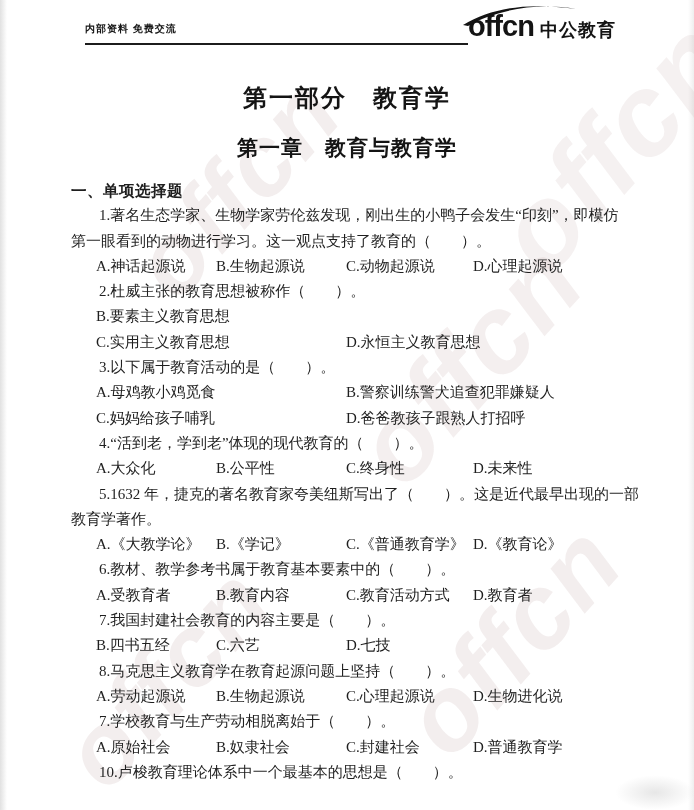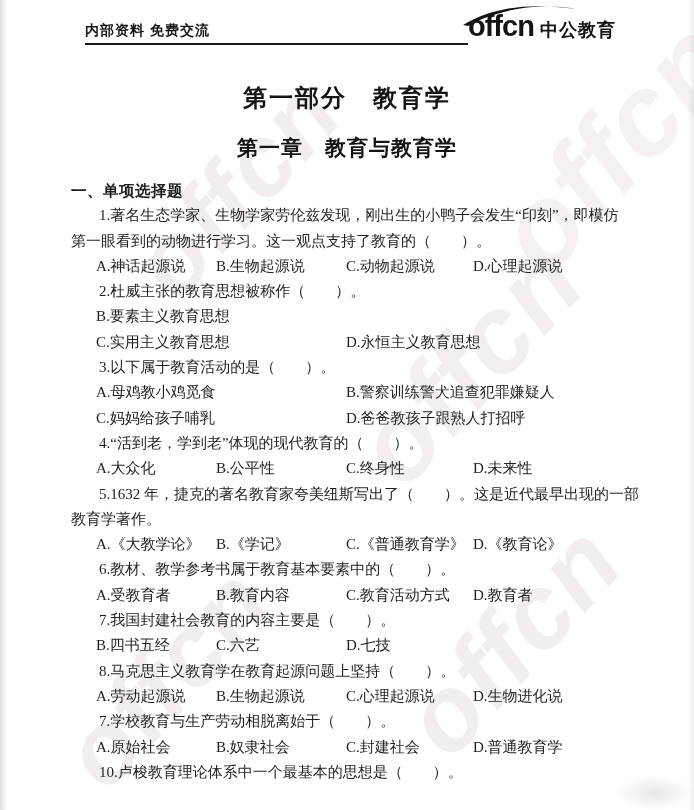--- a/index.html
+++ b/index.html
@@ -24,21 +24,21 @@
     pointer-events:none;user-select:none;}
   .wm1{left:110px;top:130px;}
   .wm2{left:330px;top:300px;font-size:110px;color:rgba(186,158,158,0.16);}
   .wm3{left:40px;top:620px;}
   .wm4{left:380px;top:580px;font-size:105px;}
   .wm5{left:470px;top:80px;font-size:115px;color:rgba(186,158,158,0.14);}
 
   
   .header-note{position:absolute;left:85px;top:22px;
     font-family:"Liberation Sans","DejaVu Sans",sans-serif;
-    font-weight:bold;font-size:14px;letter-spacing:1px;color:#161616;}
+    font-weight:bold;font-size:10px;letter-spacing:1px;color:#161616;}
   .header-rule{position:absolute;left:85px;top:43px;width:383px;height:2px;background:#1c1c1c;}
   .logo{position:absolute;left:468px;top:12px;display:flex;align-items:flex-end;color:#141414;}
   .logo-latin-wrap{position:relative;display:inline-block;}
   .logo-swoosh{position:absolute;left:-6px;top:-11px;}
   .logo-latin{font-family:"Liberation Sans","DejaVu Sans",sans-serif;
     font-weight:900;font-size:29px;letter-spacing:-1px;line-height:1;}
   .logo-cjk{font-family:"Liberation Sans","DejaVu Sans",sans-serif;
     font-weight:900;font-size:18px;line-height:1.1;margin-left:6px;letter-spacing:1px;}
 
   

